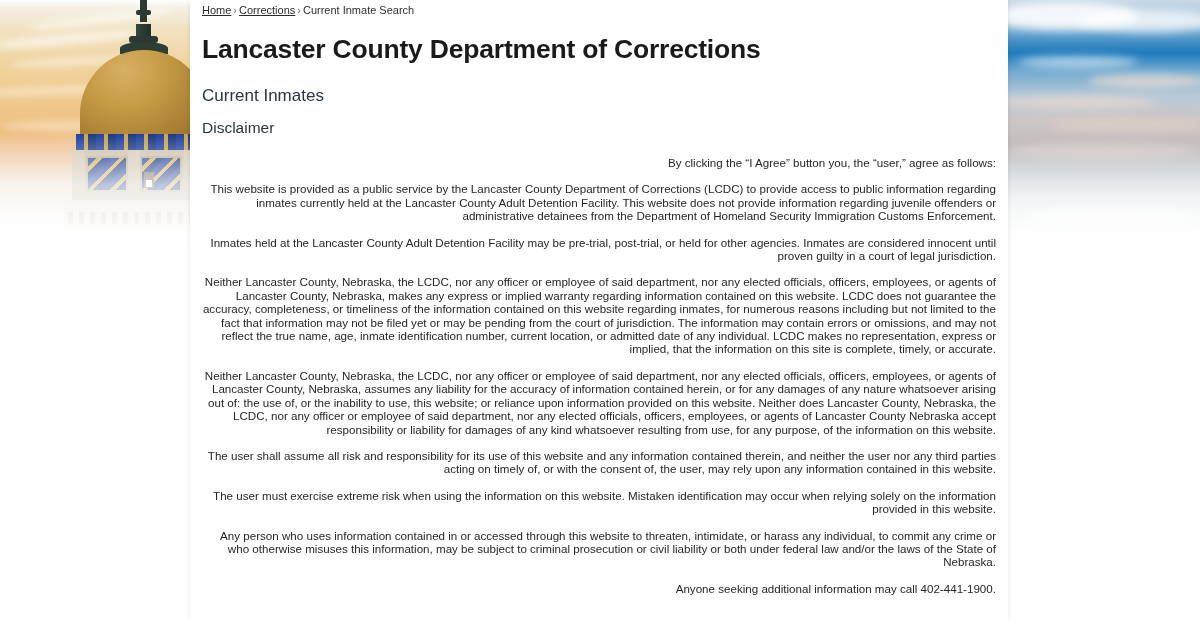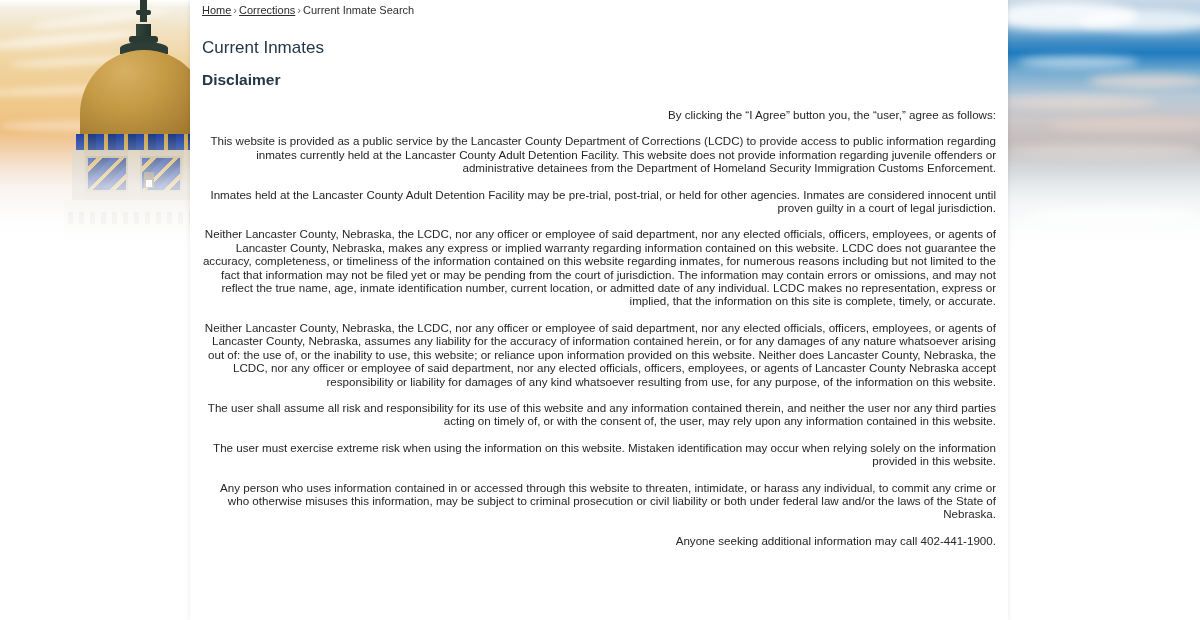--- a/index.html
+++ b/index.html
@@ -227,21 +227,21 @@
   h2.sub-heading {
     font-size: 17px;
     line-height: 22px;
     font-weight: normal;
     color: #243746;
     margin: 20px 0 0 0;
   }
   h3.sub-heading-2 {
     font-size: 15.5px;
     line-height: 20px;
-    font-weight: bold;
+    font-weight: normal;
     color: #243746;
     margin: 11px 0 0 0;
   }
 
   p.body-text {
     font-size: 11.6px;
     line-height: 13.4px;
     color: #262626;
     margin: 0 0 13px 0;
     text-align: right;
@@ -293,20 +293,21 @@
     <div class="rc rc8"></div>
     <div class="right-haze"></div>
   </div>
 
   <div class="content">
 
     <nav class="breadcrumb">
       <a href="#">Home</a><span class="crumb-sep">›</span><a href="#">Corrections</a><span class="crumb-sep">›</span><span class="crumb-current">Current Inmate Search</span>
     </nav>
 
+    <h1 class="page-title">Lancaster County Department of Corrections</h1>
 
     <h2 class="sub-heading">Current Inmates</h2>
 
     <h3 class="sub-heading-2">Disclaimer</h3>
 
     <p class="body-text first">By clicking the “I Agree” button you, the “user,” agree as follows:</p>
     <p class="body-text">This website is provided as a public service by the Lancaster County Department of Corrections (LCDC) to provide access to public information regarding inmates currently held at the Lancaster County Adult Detention Facility. This website does not provide information regarding juvenile offenders or administrative detainees from the Department of Homeland Security Immigration Customs Enforcement.</p>
     <p class="body-text">Inmates held at the Lancaster County Adult Detention Facility may be pre-trial, post-trial, or held for other agencies. Inmates are considered innocent until proven guilty in a court of legal jurisdiction.</p>
     <p class="body-text">Neither Lancaster County, Nebraska, the LCDC, nor any officer or employee of said department, nor any elected officials, officers, employees, or agents of Lancaster County, Nebraska, makes any express or implied warranty regarding information contained on this website. LCDC does not guarantee the accuracy, completeness, or timeliness of the information contained on this website regarding inmates, for numerous reasons including but not limited to the fact that information may not be filed yet or may be pending from the court of jurisdiction. The information may contain errors or omissions, and may not reflect the true name, age, inmate identification number, current location, or admitted date of any individual. LCDC makes no representation, express or implied, that the information on this site is complete, timely, or accurate.</p>
     <p class="body-text">Neither Lancaster County, Nebraska, the LCDC, nor any officer or employee of said department, nor any elected officials, officers, employees, or agents of Lancaster County, Nebraska, assumes any liability for the accuracy of information contained herein, or for any damages of any nature whatsoever arising out of: the use of, or the inability to use, this website; or reliance upon information provided on this website. Neither does Lancaster County, Nebraska, the LCDC, nor any officer or employee of said department, nor any elected officials, officers, employees, or agents of Lancaster County Nebraska accept responsibility or liability for damages of any kind whatsoever resulting from use, for any purpose, of the information on this website.</p>

